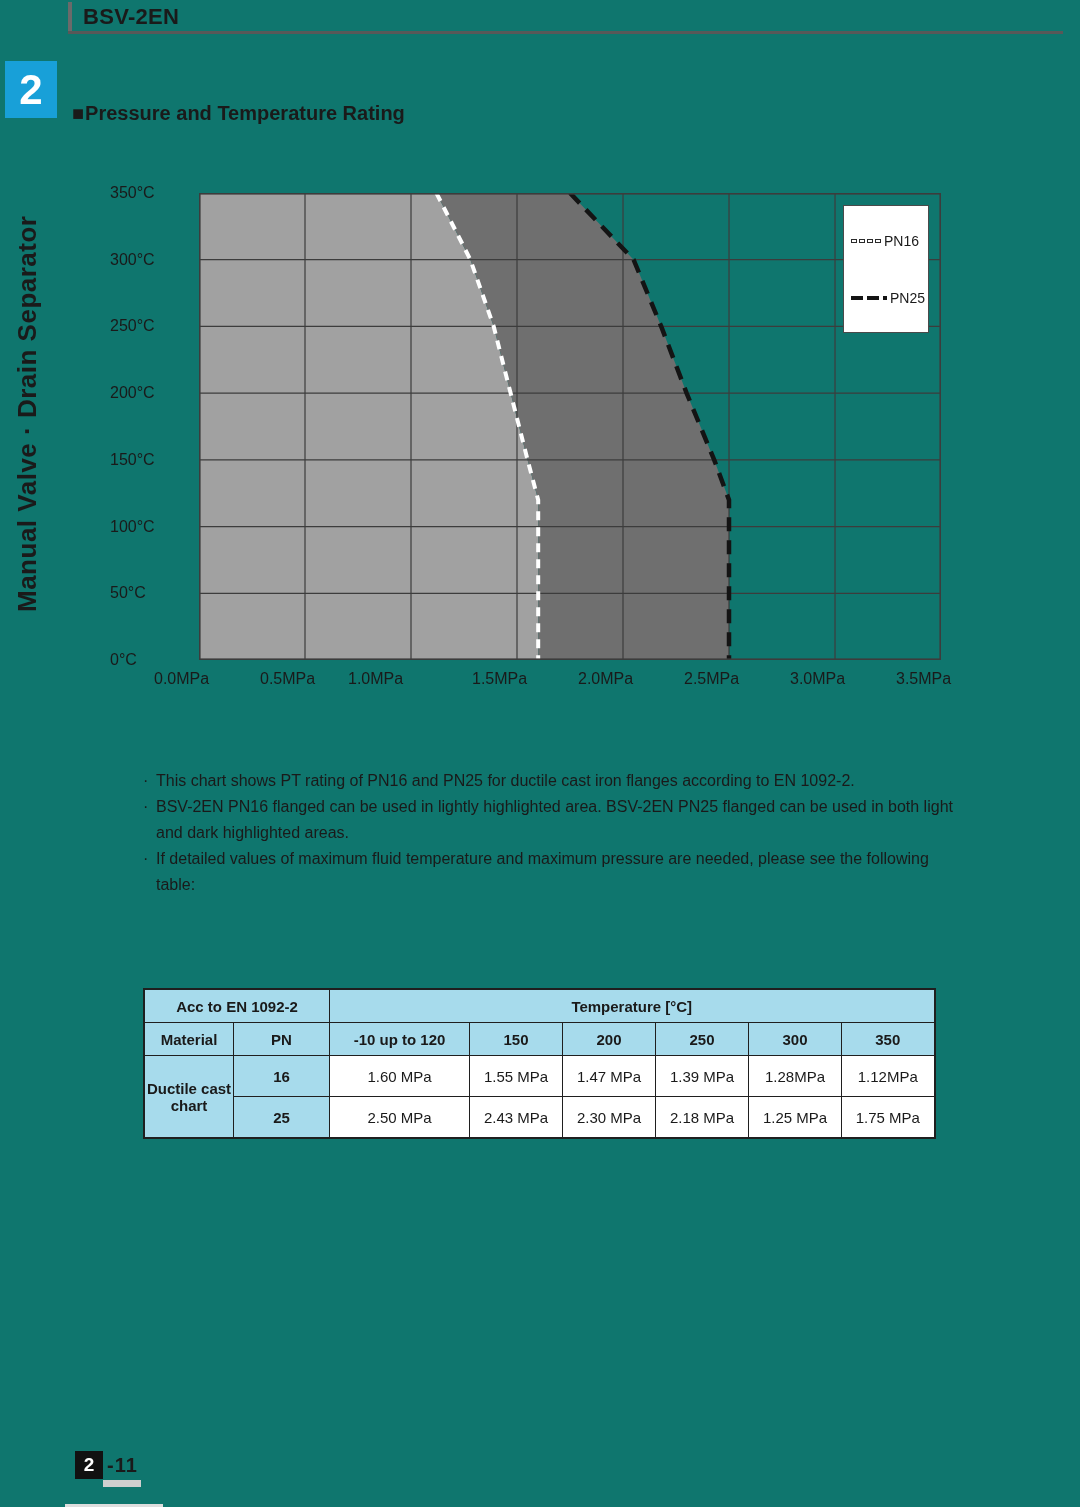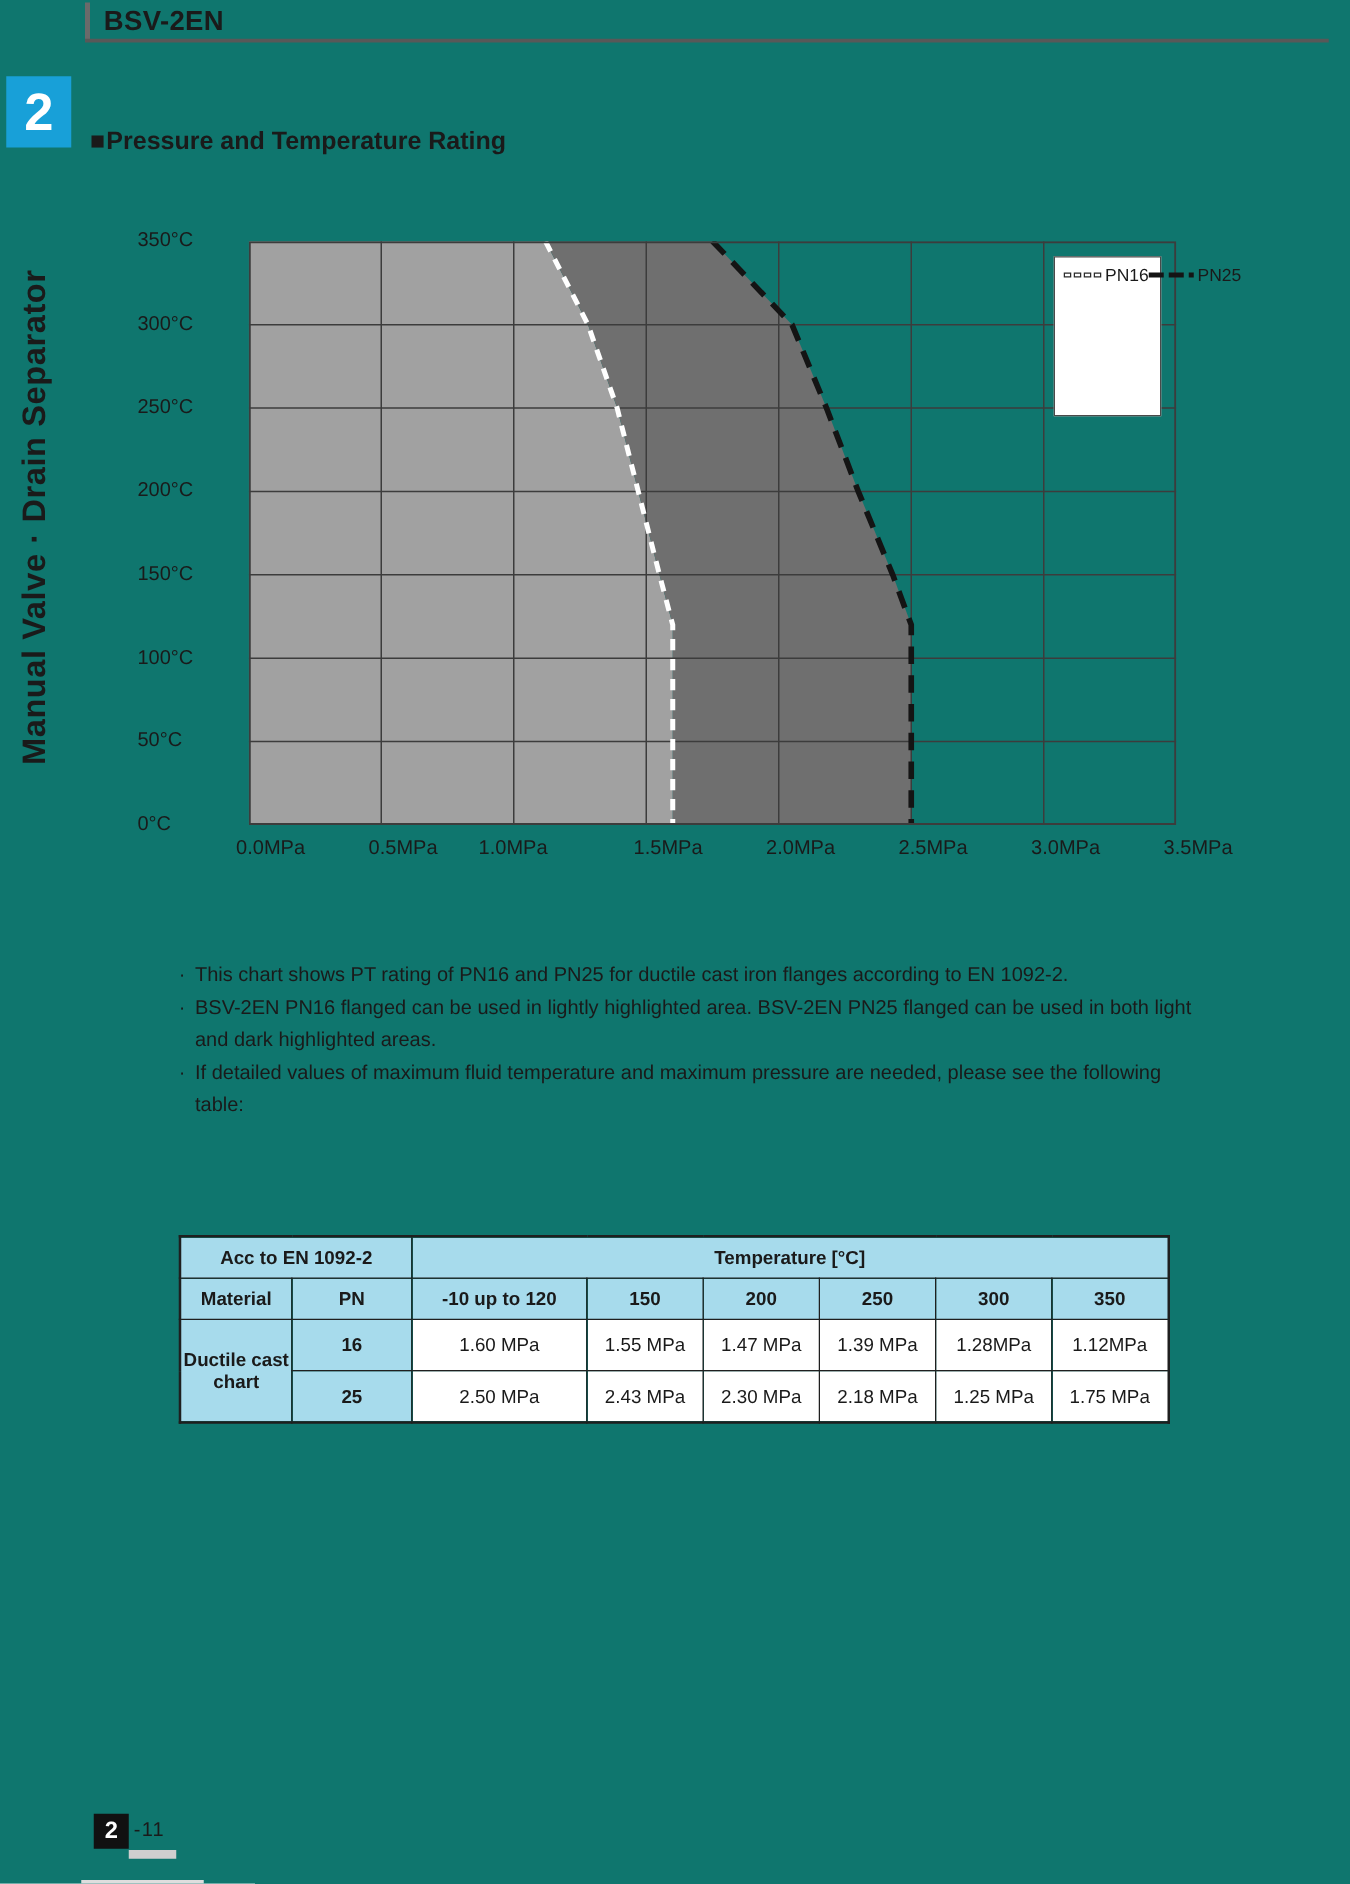--- a/index.html
+++ b/index.html
@@ -28,24 +28,24 @@
 
   
   .section-title { position:absolute; left:72px; top:102px; font-size:20px; font-weight:bold; }
   .section-title .marker { margin-right:1px; }
 
   
   #plot { position:absolute; left:199px; top:193px; width:742px; height:467px; display:block; }
   .ytick { position:absolute; left:110px; width:80px; height:22px; line-height:22px;
            font-size:16px; }
   .xtick { position:absolute; top:668px; width:90px; height:22px; line-height:22px;
-           text-align:right; font-size:16px; }
+           text-align:left; font-size:16px; }
   .legend {
     position:absolute; left:843px; top:205px; width:86px; height:128px; background:#ffffff;
-    border:1.5px solid #4a4a4a; display:flex; flex-direction:row; justify-content:space-around;
+    border:1.5px solid #4a4a4a; display:flex; flex-direction:column; justify-content:space-around;
     align-items:flex-start; padding:6px 0 6px 7px; box-sizing:border-box;
   }
   .legend-entry { display:flex; align-items:center; gap:3px; }
   .legend-label { font-size:14px; }
   .glyph-pn16 { display:flex; gap:2px; }
   .glyph-pn16 span { width:6px; height:4px; background:#ffffff; border:1px solid #2b2b2b; box-sizing:border-box; }
   .glyph-pn25 { display:flex; gap:4px; align-items:center; }
   .glyph-pn25 .dash { width:12px; height:4px; background:#141414; }
   .glyph-pn25 .dot  { width:4px;  height:4px; background:#141414; }
 
@@ -67,21 +67,21 @@
   table.pt td.blue { background:#a7dbec; font-weight:bold; }
   table.pt td { background:#ffffff; height:40px; font-weight:normal; }
   .material-cell { font-weight:bold; line-height:17px; }
 
   
   .page-num { position:absolute; left:75px; top:1451px; display:flex; align-items:center; gap:4px; }
   .chapter-badge {
     width:28px; height:28px; background:#111111; color:#ffffff; font-size:19px; font-weight:bold;
     display:flex; align-items:center; justify-content:center;
   }
-  .page-suffix { font-size:16px; font-weight:400; letter-spacing:1px; }
+  .page-suffix { font-size:20px; font-weight:700; letter-spacing:1px; }
 
   
   .frag-a { position:absolute; left:103px; top:1480px; width:38px; height:7px; background:#cfcfcf; }
   .frag-b { position:absolute; left:65px; top:1504px; width:98px; height:3px; background:#dedede; }
 </style>
 </head>
 <body>
 
 <div id="page">
 

